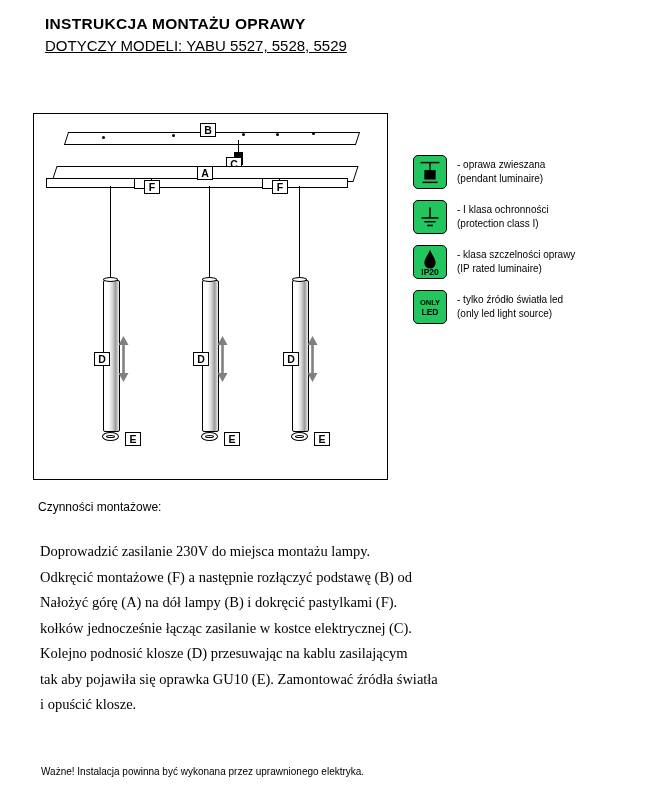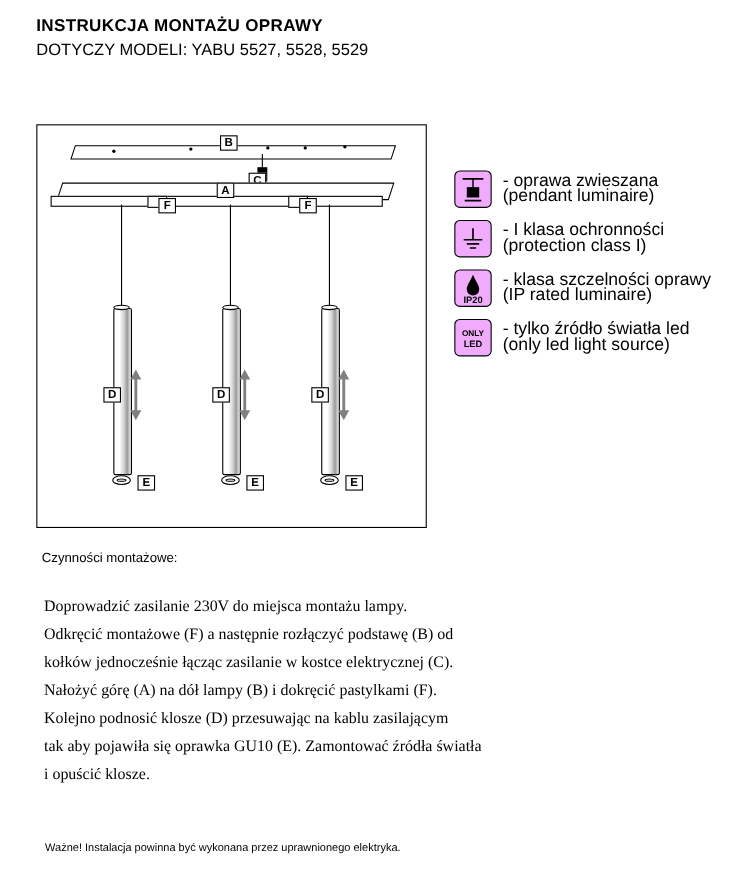--- a/index.html
+++ b/index.html
@@ -17,35 +17,36 @@
   }
   .page {
     position: relative;
     width: 669px;
     height: 797px;
   }
 
   
   .header {
     position: absolute;
-    left: 33px;
+    left: 45px;
     top: 14px;
     width: 600px;
   }
   .title {
     font-size: 15.5px;
     font-weight: bold;
     letter-spacing: 0.3px;
     line-height: 20px;
     margin: 0;
   }
   .subtitle {
     font-size: 15px;
     line-height: 20px;
     margin: 2px 0 0 0;
+    text-decoration: underline;
   }
 
   
   .diagram-box {
     position: absolute;
     left: 33px;
     top: 113px;
     width: 355px;
     height: 367px;
     border: 1.5px solid #000;
@@ -204,25 +205,25 @@
     min-height: 34px;
   }
   .legend-icon {
     width: 34px;
     height: 34px;
     border: 1.4px solid #000;
     border-radius: 5px;
     box-sizing: border-box;
     flex: 0 0 34px;
     position: relative;
-    background: #f0abfc;
+    background: #22c55e;
   }
   .legend-text {
     margin-left: 10px;
-    font-size: 16px;
+    font-size: 10px;
     line-height: 14px;
   }
   .legend-text .it {
   }
 
   
   .section-title {
     position: absolute;
     left: 38px;
     top: 500px;
@@ -368,22 +369,22 @@
       </div>
     </div>
 
   </div>
 
   <div class="section-title">Czynności montażowe:</div>
 
   <div class="steps">
     <div>Doprowadzić zasilanie 230V do miejsca montażu lampy.</div>
     <div>Odkręcić montażowe (F) a następnie rozłączyć podstawę (B) od</div>
+    <div>Nałożyć górę (A) na dół lampy (B) i dokręcić pastylkami (F).</div>
     <div>kołków jednocześnie łącząc zasilanie w kostce elektrycznej (C).</div>
-    <div>Nałożyć górę (A) na dół lampy (B) i dokręcić pastylkami (F).</div>
     <div>Kolejno podnosić klosze (D) przesuwając na kablu zasilającym</div>
     <div>tak aby pojawiła się oprawka GU10 (E). Zamontować źródła światła</div>
     <div>i opuścić klosze.</div>
   </div>
 
   <div class="footnote">Ważne! Instalacja powinna być wykonana przez uprawnionego elektryka.</div>
 
 </div>
 
 </body></html>

